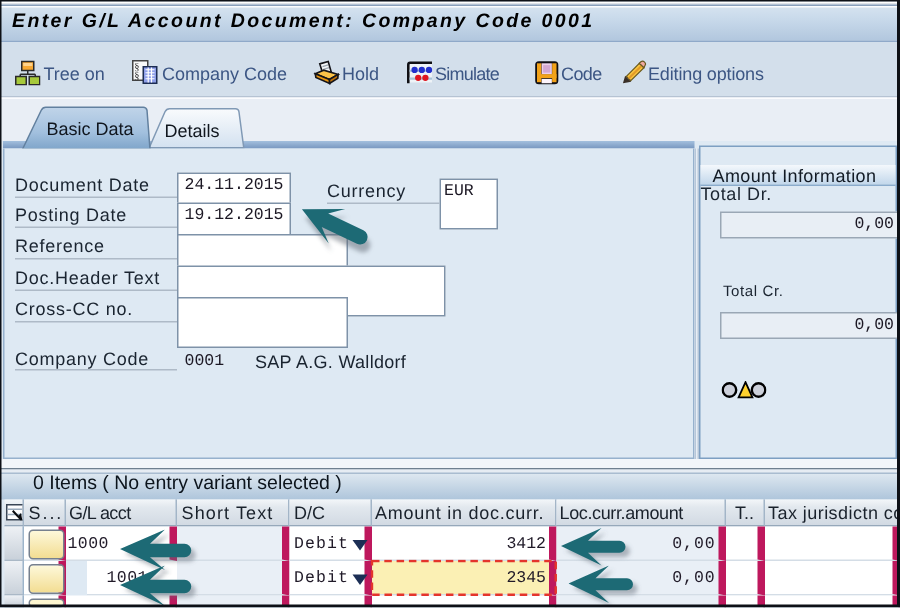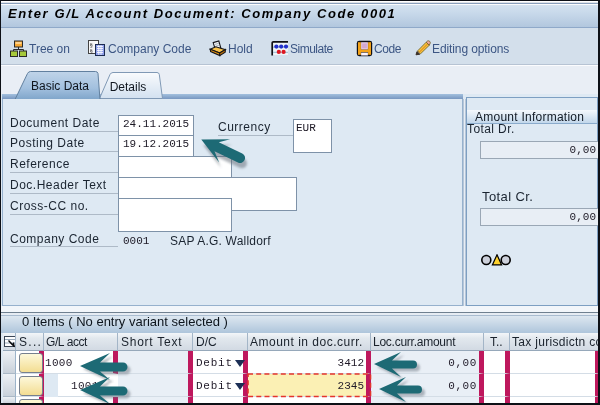--- a/index.html
+++ b/index.html
@@ -143,21 +143,21 @@
     <path d="M0,0.5 L26,-12 L17,-4.5 L43,-4.5 A5,5 0 0 1 48,0.5 A5,5 0 0 1 43,5.5 L17,5.5 L26,13.5 Z" fill="#1d6a75"></path>
   </g>
 </svg>
 
 <div class="abs" style="left:463px;top:99px;width:3px;height:207px;background:#e8eef5;border-left:1px solid #b7c7d9;border-right:1px solid #b7c7d9;"></div>
 
 <div class="abs" style="left:466px;top:97px;width:132px;height:209px;background:#dee9f3;border:1px solid #7d9fc2;"></div>
 <div class="abs" style="left:467px;top:110px;width:130px;height:14px;background:linear-gradient(#f4f8fc,#c2d7eb);border-bottom:1px solid #8aabcc;font-size:12px;color:#121a24;line-height:14px;padding-left:8px;letter-spacing:0.25px;">Amount Information</div>
 <div class="abs" style="left:467px;top:122px;font-size:12px;letter-spacing:0.4px;color:#1a2430;">Total Dr.</div>
 <div class="abs rofld" style="left:480px;top:141px;width:126px;padding-right:9px;">0,00</div>
-<div class="abs" style="left:482px;top:189px;font-size:13px;letter-spacing:0.4px;color:#1a2430;">Total Cr.</div>
+<div class="abs" style="left:482px;top:189px;font-size:10px;letter-spacing:0.4px;color:#1a2430;">Total Cr.</div>
 <div class="abs rofld" style="left:480px;top:208px;width:126px;padding-right:9px;">0,00</div>
 
 <svg class="abs" style="left:481px;top:254px" width="30" height="12" viewBox="0 0 30 12">
   <circle cx="5.3" cy="6" r="4.5" fill="#ccd0da" stroke="#000" stroke-width="1.6"></circle>
   <path d="M16 0.8 L20.6 10.9 L11.4 10.9 Z" fill="#ffd22e" stroke="#000" stroke-width="1.2"></path>
   <circle cx="24.7" cy="6" r="4.5" fill="#ccd0da" stroke="#000" stroke-width="1.6"></circle>
 </svg>
 
 <div class="abs" style="left:0;top:306px;width:600px;height:6px;background:#f2f6fa;"></div>
 <div class="abs" style="left:0;top:312px;width:600px;height:1px;background:#6f8090;"></div>

